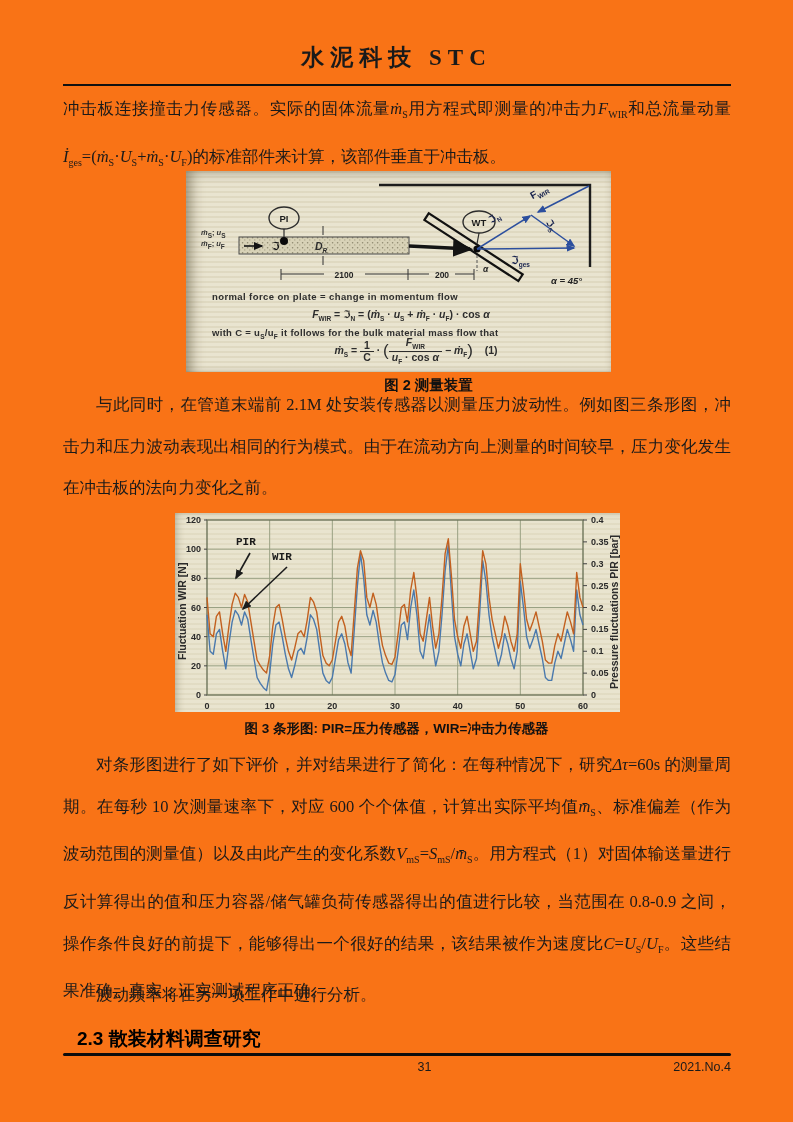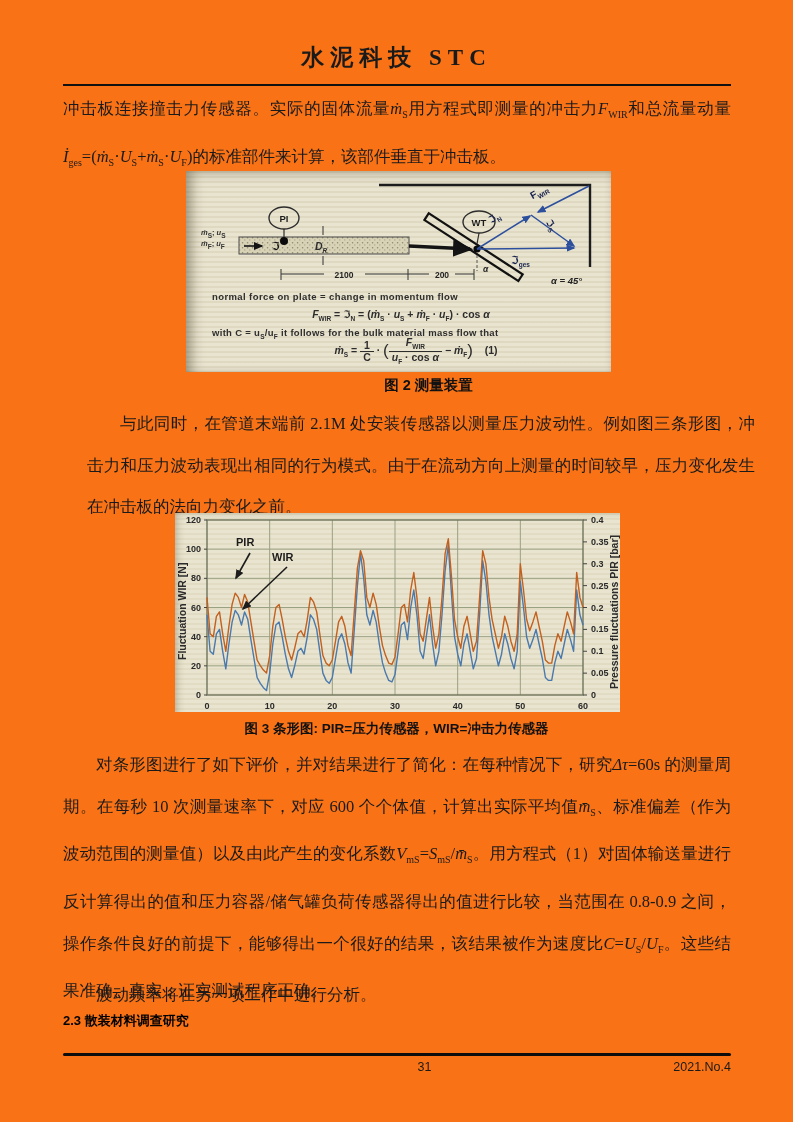--- a/index.html
+++ b/index.html
@@ -12,21 +12,21 @@
         font-family:"Liberation Serif","DejaVu Serif",serif;}
   .header-rule{position:absolute;top:84px;left:63px;width:668px;height:2px;background:#111;}
 
   
   .para{position:absolute;left:63px;width:668px;font-size:16.5px;line-height:41.5px;
         text-align:justify;text-justify:inter-ideograph;}
   .para i{font-family:"Liberation Serif","DejaVu Serif",serif;}
   .para sub{font-size:10px;}
   .indent{text-indent:2em;}
   .p1{top:88px;}
-  .p2{top:403px;margin-left:24px;}
+  .p2{top:384px;}
   .p3{top:744px;}
   .p4{top:974px;font-family:Liberation Serif, serif;}
 
   
   .fig-caption{position:absolute;left:0;width:100%;text-align:center;font-weight:bold;
         font-family:"Liberation Sans","DejaVu Sans",sans-serif;color:#111;}
   .cap2{top:376px;font-size:14.5px;padding-left:32px;}
   .cap3{top:720px;font-size:13.5px;}
 
   
@@ -55,28 +55,28 @@
   
   .fig3{position:absolute;left:175px;top:513px;width:445px;height:199px;
         background:#e9e4cf;
         background-image:repeating-linear-gradient(180deg,rgba(208,200,168,.3) 0 2px,rgba(0,0,0,0) 2px 5px);
         box-shadow:inset 6px 3px 10px -6px rgba(70,60,35,.45);}
   .ylab{position:absolute;writing-mode:vertical-rl;transform:rotate(180deg);
         font-family:"Liberation Sans","DejaVu Sans",sans-serif;font-weight:bold;
         font-size:10.5px;color:#2b2b2b;text-align:center;height:185px;}
   .ylab.left{left:1px;top:6px;}
   .ylab.right{right:0px;top:6px;}
-  .anno{position:absolute;font-family:Liberation Sans, sans-serif;
+  .anno{position:absolute;font-family:Liberation Mono, monospace;
         font-weight:bold;font-size:11px;color:#1c1c1c;}
   .anno.pir{left:61px;top:23px;}
   .anno.wir{left:97px;top:38px;}
   svg text{font-family:"Liberation Sans","DejaVu Sans",sans-serif;}
 
   
-  .section-heading{position:absolute;left:63px;top:1012px;margin:0;font-size:13px;
+  .section-heading{position:absolute;left:63px;top:1012px;margin:14px;font-size:19px;
         font-family:"Liberation Sans","DejaVu Sans",sans-serif;font-weight:bold;color:#000;}
 
   
   .footer-rule{position:absolute;left:63px;top:1053px;width:668px;height:3px;background:#0d0d0d;border-radius:2px;}
   .footer-page{position:absolute;left:0;width:100%;top:1060px;text-align:center;font-size:12.5px;
         font-family:"Liberation Sans","DejaVu Sans",sans-serif;padding-left:28px;}
   .footer-issue{position:absolute;right:62px;top:1060px;font-size:12.5px;
         font-family:"Liberation Sans","DejaVu Sans",sans-serif;margin-left:44px;}
 </style>
 </head>

